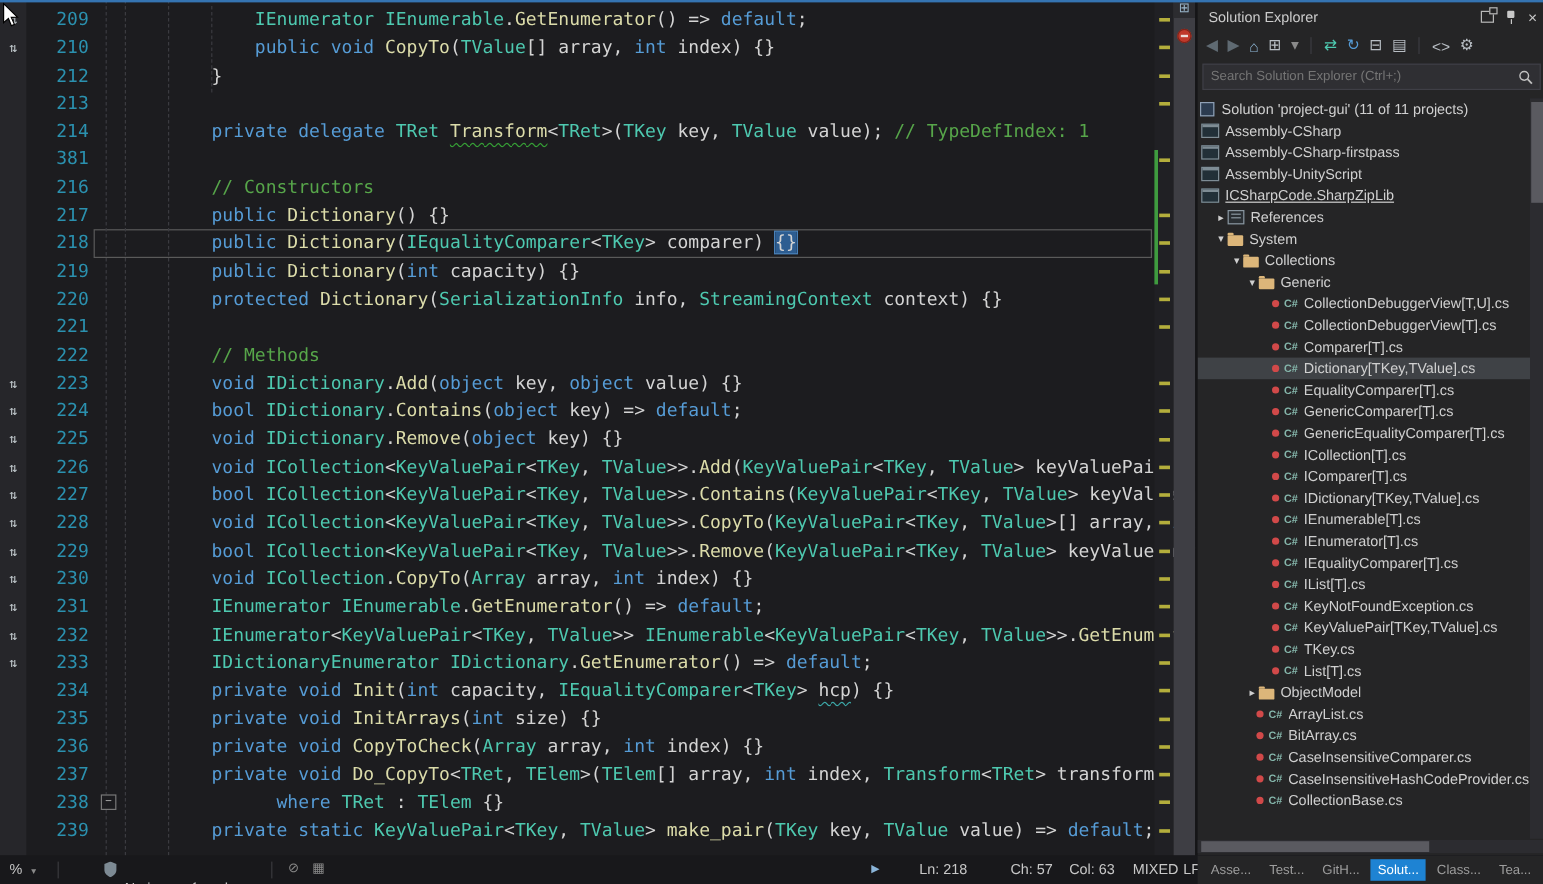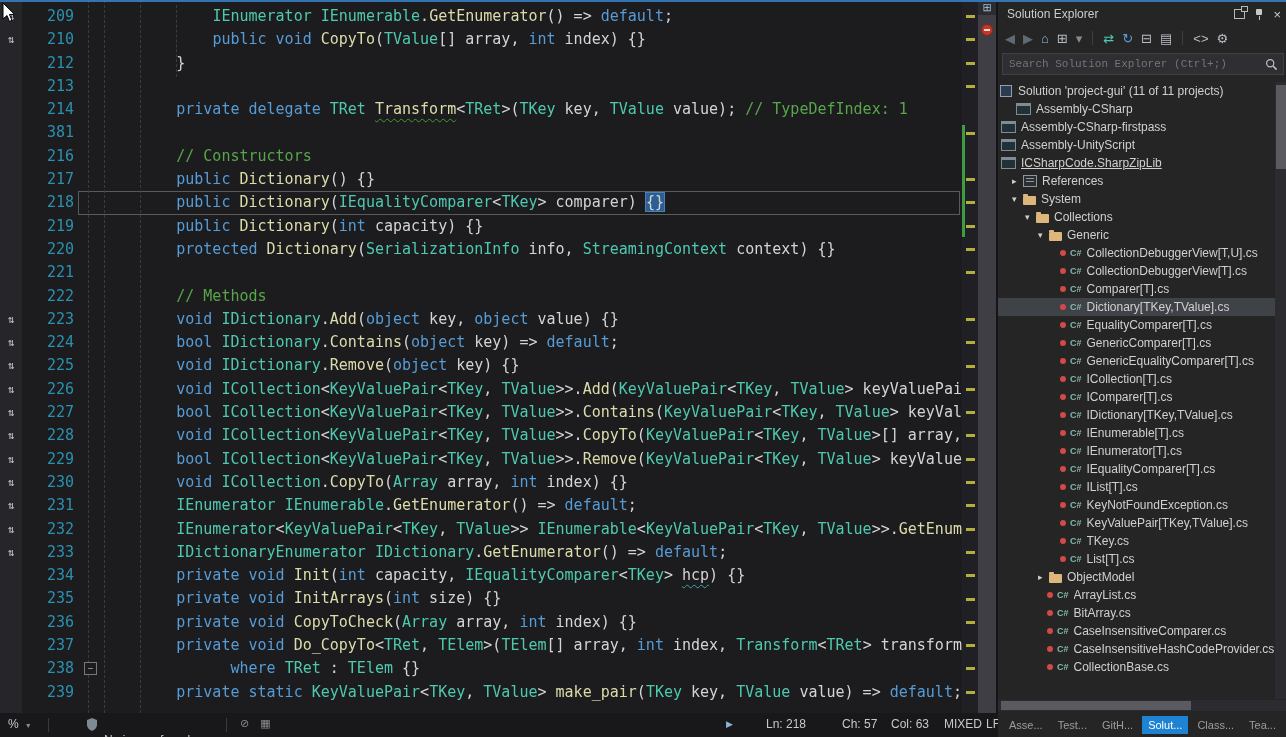--- a/index.html
+++ b/index.html
@@ -37,25 +37,25 @@
   #title-icons{position:absolute;right:7px;top:0;height:24px;display:flex;align-items:center;gap:10px;}
   .ic-float{width:9px;height:8px;border:1px solid #b8b8b8;position:relative;}
   .ic-float::before{content:"";position:absolute;right:-4px;top:-4px;width:5px;height:4px;border:1px solid #b8b8b8;background:#252526;}
   .ic-pin{position:relative;width:8px;height:13px;}
   .ic-pin::before{content:"";position:absolute;top:1px;left:1px;width:6px;height:6px;background:#c8c8c8;border-radius:1px;}
   .ic-pin::after{content:"";position:absolute;top:8px;left:4px;width:1px;height:4px;background:#c8c8c8;}
   .ic-close{color:#c8c8c8;font-size:13px;line-height:13px;}
   #se-toolbar{height:24px;display:flex;align-items:center;padding-left:7px;gap:8px;font-size:13px;}
   .tbi{cursor:default;}
   .tb-sep{width:1px;height:14px;background:#3d3d42;margin:0 2px;}
-  .se-search{position:relative;margin:3px 4px 5px 4px;height:22px;background:#2f2f33;border:1px solid #3f3f46;box-sizing:border-box;font-family:Liberation Mono, monospace;}
+  .se-search{position:relative;margin:3px 4px 5px 4px;height:22px;background:#2f2f33;border:1px solid #3f3f46;box-sizing:border-box;}
   .se-search input{width:100%;height:100%;background:transparent;border:0;outline:0;color:#9a9a9a;font-size:11px;padding:0 22px 0 6px;box-sizing:border-box;font-family:inherit;}
   .se-search svg{position:absolute;right:5px;top:4px;}
   #se-tree{position:absolute;left:0;top:80px;right:13px;bottom:14px;overflow:hidden;font-size:12px;}
-  .trow{display:flex;align-items:center;height:18px;white-space:nowrap;position:relative;}
+  .trow{display:flex;align-items:center;height:18px;white-space:nowrap;position:relative;text-align:center;}
   .trow.selected{background:#3f4246;}
   .trow.bold .tlabel{font-weight:bold;color:#ffffff;}
   .arrow{flex:none;width:11px;font-size:9px;color:#cfcfcf;}
   .tlabel{overflow:hidden;}
   .ic-wrap{display:flex;align-items:center;flex:none;}
   .ic{flex:none;display:inline-block;}
   .ic-solution{width:10px;height:10px;border:1px solid #8fa0b5;background:#2c3c50;margin-right:6px;}
   .ic-project{width:13px;height:10px;border:1px solid #7e8c94;background:#223038;position:relative;margin-right:5px;}
   .ic-project::before{content:"";position:absolute;left:0;top:0;right:0;height:2px;background:#7e8c94;}
   .ic-refs{width:12px;height:10px;border:1px solid #8a97a0;background:#2a2f33;position:relative;margin-right:5px;}
@@ -201,21 +201,21 @@
         <line x1="8" y1="8" x2="11.6" y2="11.6" stroke="#c0c0c0" stroke-width="1.5"></line>
       </svg>
     </div>
     <div id="se-tree">
         <div class="trow" style="padding-left: 2px;">
           <span class="ic-wrap">
             <span class="ic ic-solution"></span>
           </span>
           <span class="tlabel">Solution 'project-gui' (11 of 11 projects)</span>
         </div>
-        <div class="trow" style="padding-left: 18px;">
+        <div class="trow" style="padding-left: 3px;">
           <span class="ic-wrap">
             <span class="ic ic-project"></span>
           </span>
           <span class="tlabel">Assembly-CSharp</span>
         </div>
         <div class="trow" style="padding-left: 3px;">
           <span class="ic-wrap">
             <span class="ic ic-project"></span>
           </span>
           <span class="tlabel">Assembly-CSharp-firstpass</span>

